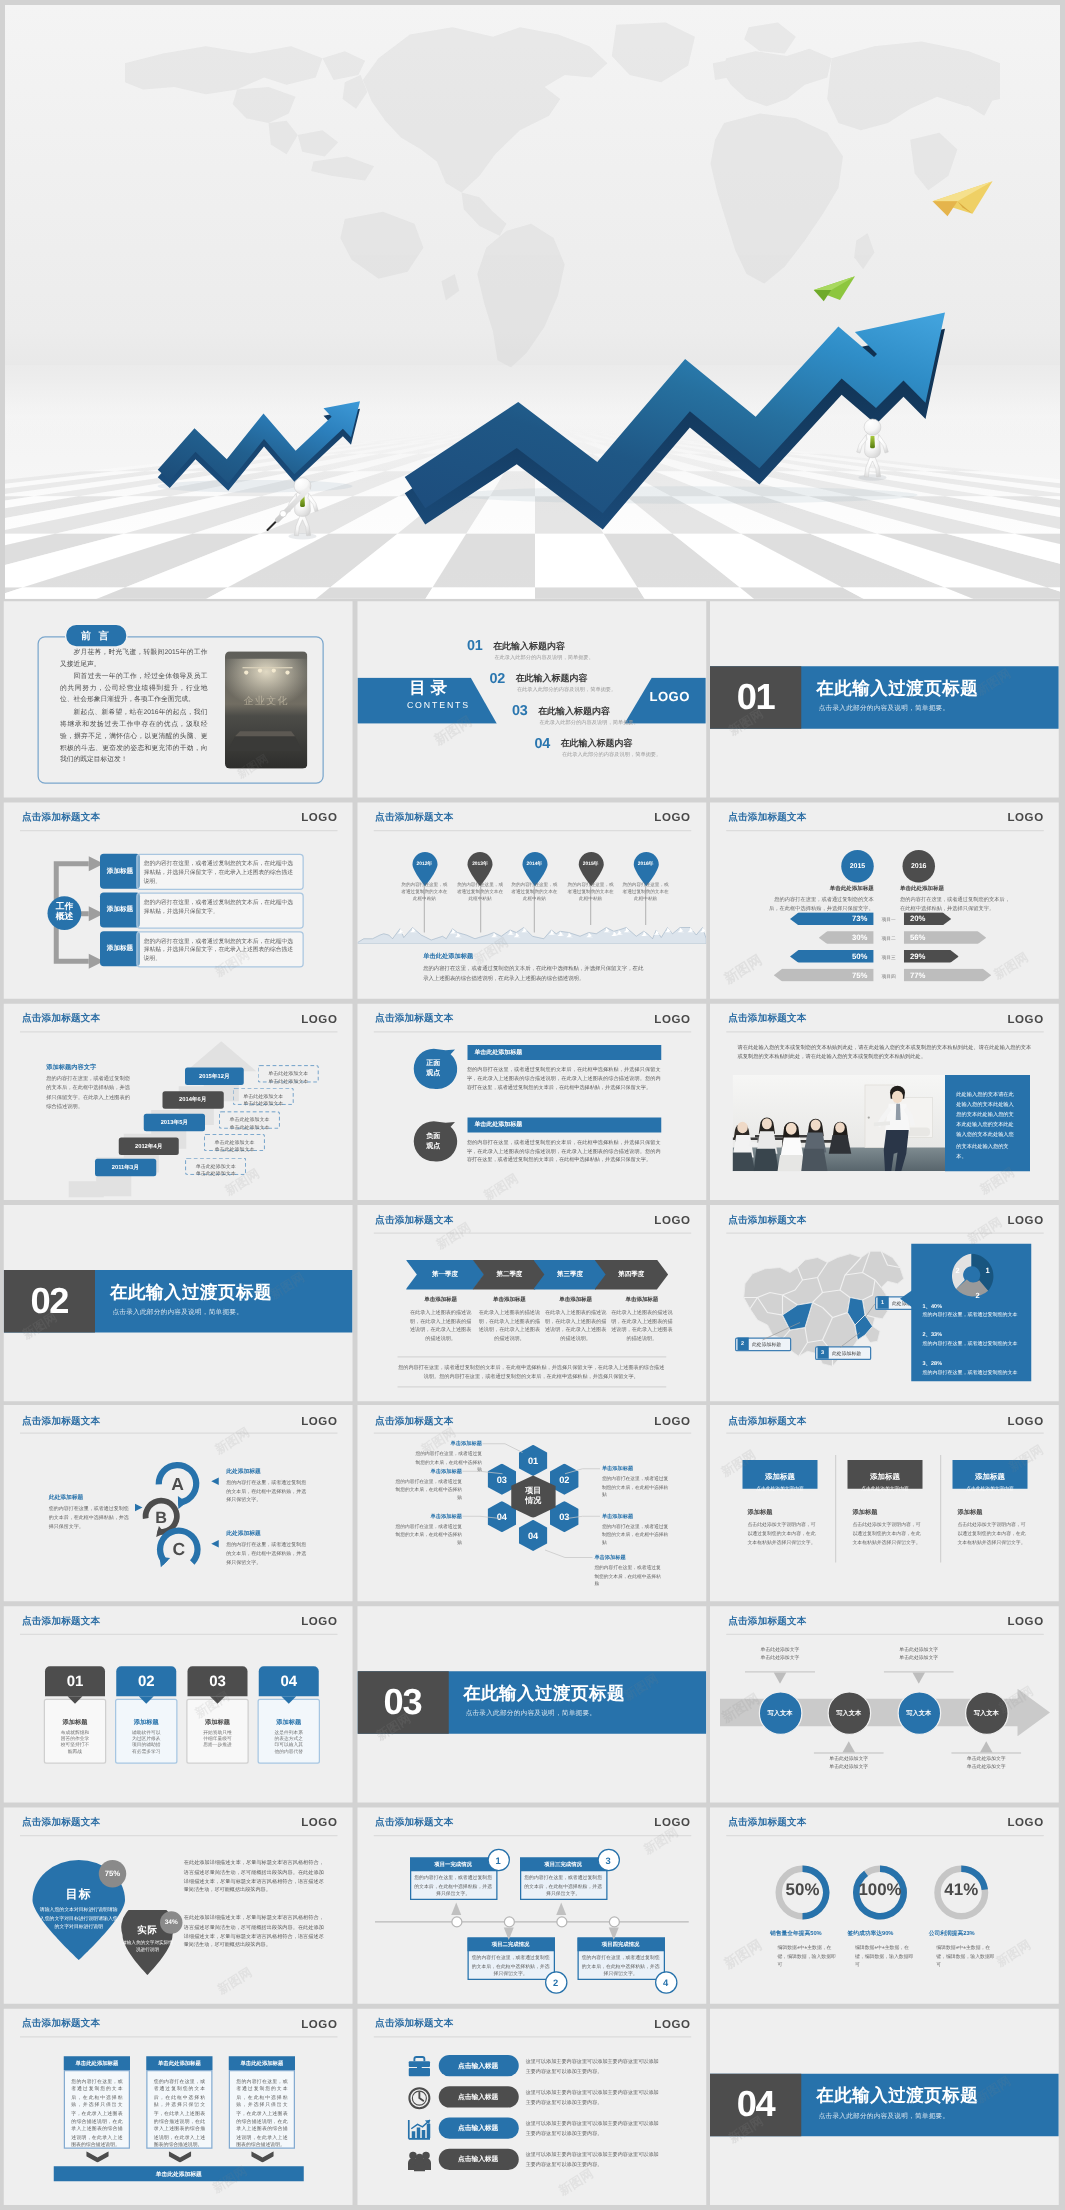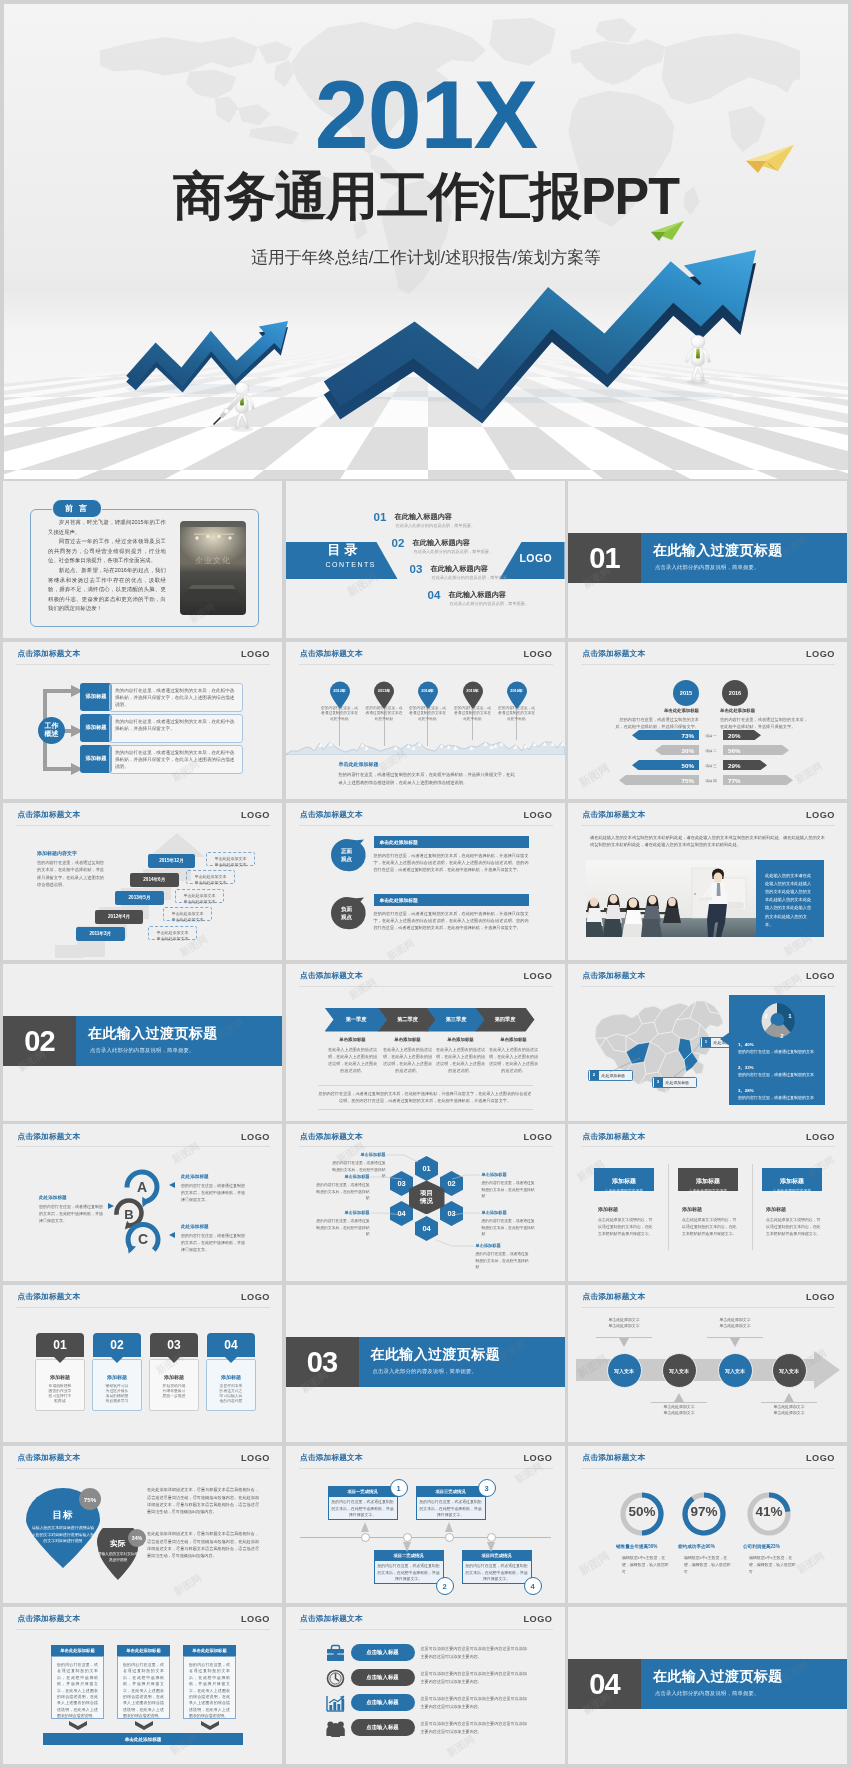--- a/index.html
+++ b/index.html
@@ -552,23 +552,20 @@
         <polygon points="2,17 50,1 34,27" fill="#efd065"></polygon>
         <polygon points="2,17 50,1 22,17" fill="#f5e08d"></polygon>
         <polygon points="2,17 22,17 14,29" fill="#e5b44c"></polygon>
         <polygon points="22,17 34,27 26,22" fill="#d9a93f"></polygon>
       </svg>
       <svg style="position:absolute;left:646px;top:216px;width:36px;height:22px" viewBox="0 0 36 22">
         <polygon points="1,12 34,1 22,20" fill="#8dc63f"></polygon>
         <polygon points="1,12 34,1 15,12" fill="#a8d85f"></polygon>
         <polygon points="1,12 15,12 9,21" fill="#6faa2a"></polygon>
       </svg>
-  <div class="cover-year">201X</div>
-  <div class="cover-title">商务通用工作汇报PPT</div>
-  <div class="cover-sub">适用于年终总结/工作计划/述职报告/策划方案等</div>
 </div>
 
 <div id="grid">
 <div class="slide" style="left:3px;top:481.0px">
         <div class="pf-box"></div>
         <div class="pf-badge">前 言</div>
         <div class="pf-text">
           <p>岁月荏苒，时光飞逝，转眼间2015年的工作又接近尾声。</p>
           <p>回首过去一年的工作，经过全体领导及员工的共同努力，公司经营业绩得到提升，行业地位、社会形象日渐提升，各项工作全面完成。</p>
           <p>新起点、新希望，站在2016年的起点，我们将继承和发扬过去工作中存在的优点，汲取经验，摒弃不足，满怀信心，以更清醒的头脑、更积极的斗志、更奋发的姿态和更充沛的干劲，向我们的既定目标迈发！</p>
@@ -1197,21 +1194,21 @@
           <circle cx="23" cy="23" r="19" fill="none" stroke="#c6c6c6" stroke-width="5.2"></circle>
           <path d="M23.0,1.4 A21.6,21.6 0 0 1 23.0,44.6 L23.0,39.4 A16.4,16.4 0 0 0 23.0,6.6 Z" fill="#2772ab"></path>
         </svg>
         <div class="dn-pct" style="left:50px;top:59px;width:48px">50%</div>
         <div class="dn-t" style="left:48px;top:98px;width:80px;text-align:left">销售量全年提高50%</div>
         <div class="dn-x" style="left:54px;top:108px;width:50px;text-align:left">编辑数据±中±主数据，在键，编辑数据，输入数据即可</div>
         <svg style="position:absolute;left:113px;top:45px" width="46" height="46" viewBox="0 0 46 46">
           <circle cx="23" cy="23" r="19" fill="none" stroke="#c6c6c6" stroke-width="5.2"></circle>
           <path d="M23.0,1.4 A21.6,21.6 0 1 1 10.3,5.5 L13.4,9.7 A16.4,16.4 0 1 0 23.0,6.6 Z" fill="#2772ab"></path>
         </svg>
-        <div class="dn-pct" style="left:112px;top:59px;width:48px">97%</div>
+        <div class="dn-pct" style="left:112px;top:59px;width:48px">100%</div>
         <div class="dn-t" style="left:110px;top:98px;width:80px;text-align:left">签约成功率达90%</div>
         <div class="dn-x" style="left:116px;top:108px;width:50px;text-align:left">编辑数据±中±主数据，在键，编辑数据，输入数据即可</div>
         <svg style="position:absolute;left:178px;top:45px" width="46" height="46" viewBox="0 0 46 46">
           <circle cx="23" cy="23" r="19" fill="none" stroke="#c6c6c6" stroke-width="5.2"></circle>
           <path d="M23.0,1.4 A21.6,21.6 0 0 1 44.4,20.3 L39.3,20.9 A16.4,16.4 0 0 0 23.0,6.6 Z" fill="#2772ab"></path>
         </svg>
         <div class="dn-pct" style="left:177px;top:59px;width:48px">41%</div>
         <div class="dn-t" style="left:175px;top:98px;width:80px;text-align:left">公司利润提高23%</div>
         <div class="dn-x" style="left:181px;top:108px;width:50px;text-align:left">编辑数据±中±主数据，在键，编辑数据，输入数据即可</div>
         <div class="swm" style="left:10px;top:110px;font-size:11px;color:rgba(135,135,135,0.13)">新图网</div>

